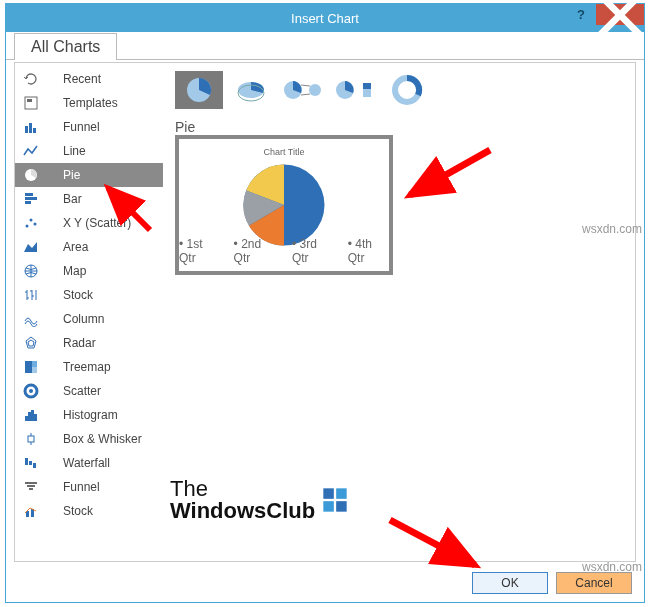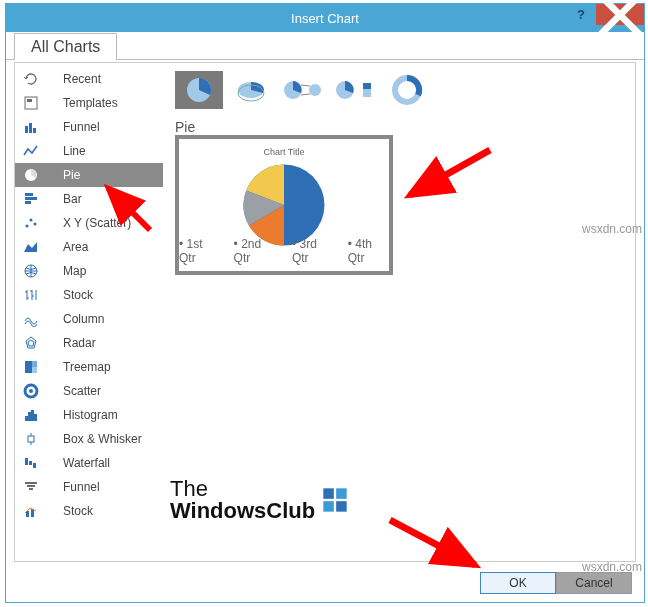--- a/index.html
+++ b/index.html
@@ -21,22 +21,22 @@
 .sb-icon svg{width:16px;height:16px}
 .main{flex:1;position:relative;padding:8px 12px}
 .subtype-row{display:flex;gap:4px;align-items:center}
 .subtype{width:48px;height:38px;border:1px solid transparent;display:flex;align-items:center;justify-content:center}
 .subtype.selected{background:#7a7a7a}
 .section-label{margin-top:10px;font-size:14px;color:#555}
 .preview{width:218px;height:140px;border:4px solid #888;background:#fff;display:flex;flex-direction:column;align-items:center;justify-content:center;position:relative}
 .preview-title{font-size:9px;color:#666;position:absolute;top:8px}
 .preview-legend{position:absolute;bottom:6px;font-size:7px;color:#666;display:flex;gap:14px}
 .preview-legend span::before{content:"• ";}
-.footer{position:absolute;bottom:8px;right:12px;display:flex;gap:0}
-.btn{min-width:76px;height:22px;border:1px solid #999;background:#a3a3a3;color:#333;display:flex;align-items:center;justify-content:center;font-size:12px}
+.footer{position:absolute;bottom:8px;right:12px;display:flex;gap:8px}
+.btn{min-width:76px;height:22px;border:1px solid #999;background:#fdba74;color:#333;display:flex;align-items:center;justify-content:center;font-size:12px}
 .btn.primary{border:1px solid #3d85c6;background:#eaf3fb}
 .arrow{position:absolute;pointer-events:none}
 .arrow svg{overflow:visible}
 .watermark{position:absolute;left:170px;top:478px;display:flex;align-items:center;gap:6px}
 .watermark .txt{font-size:22px;color:#111;line-height:1}
 .watermark .logo{width:28px;height:28px}
 .credit{position:absolute;right:6px;font-size:12px;color:#999}
 .credit.c1{top:222px}
 .credit.c2{top:560px}
 </style>

